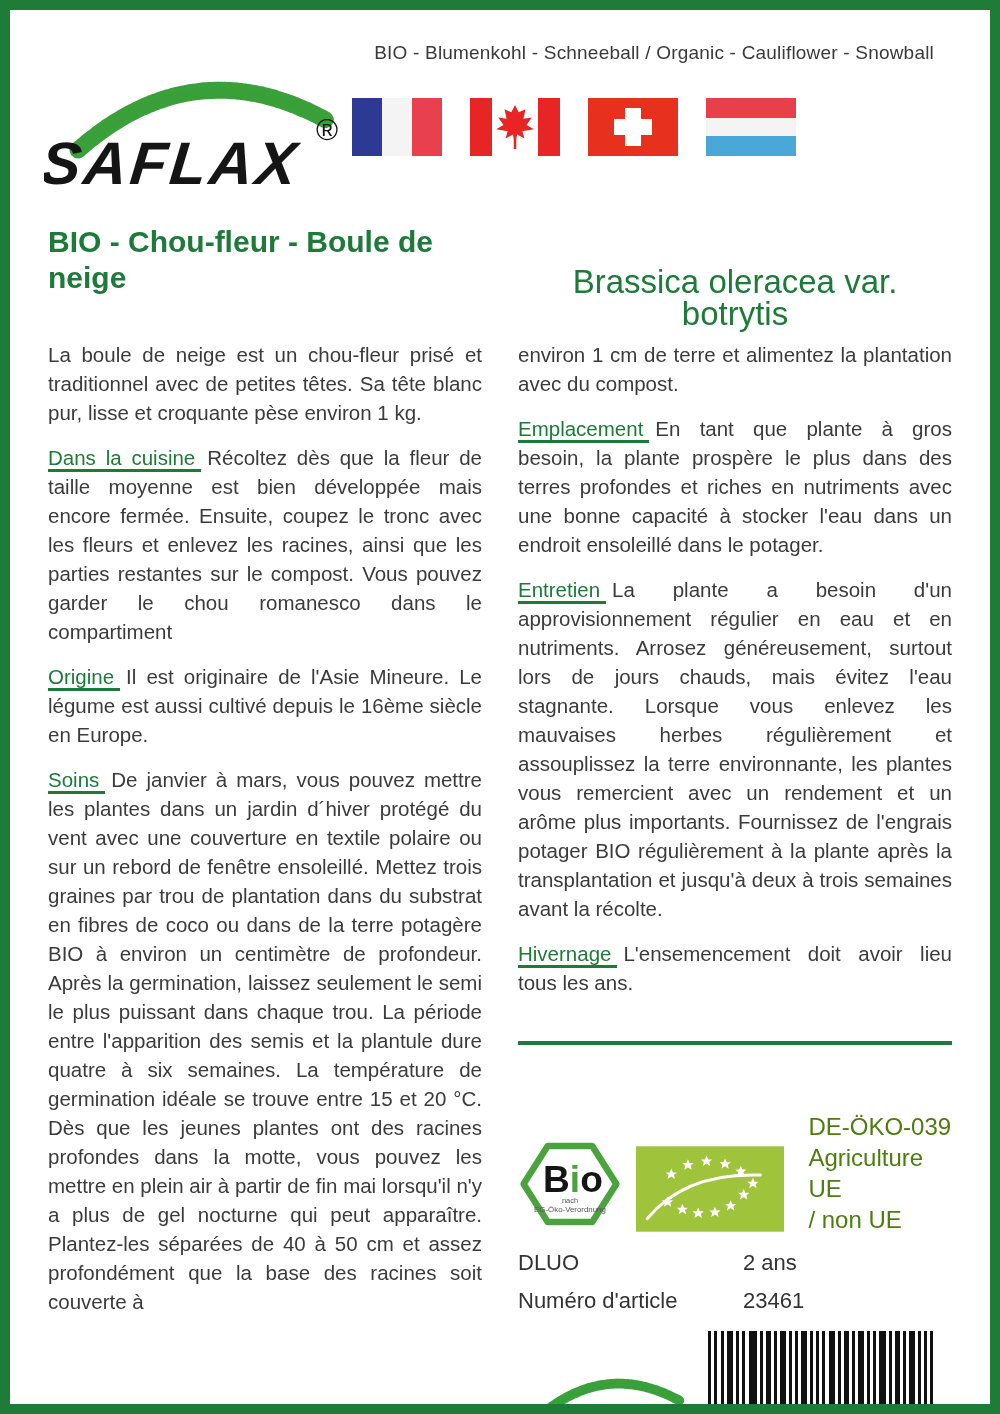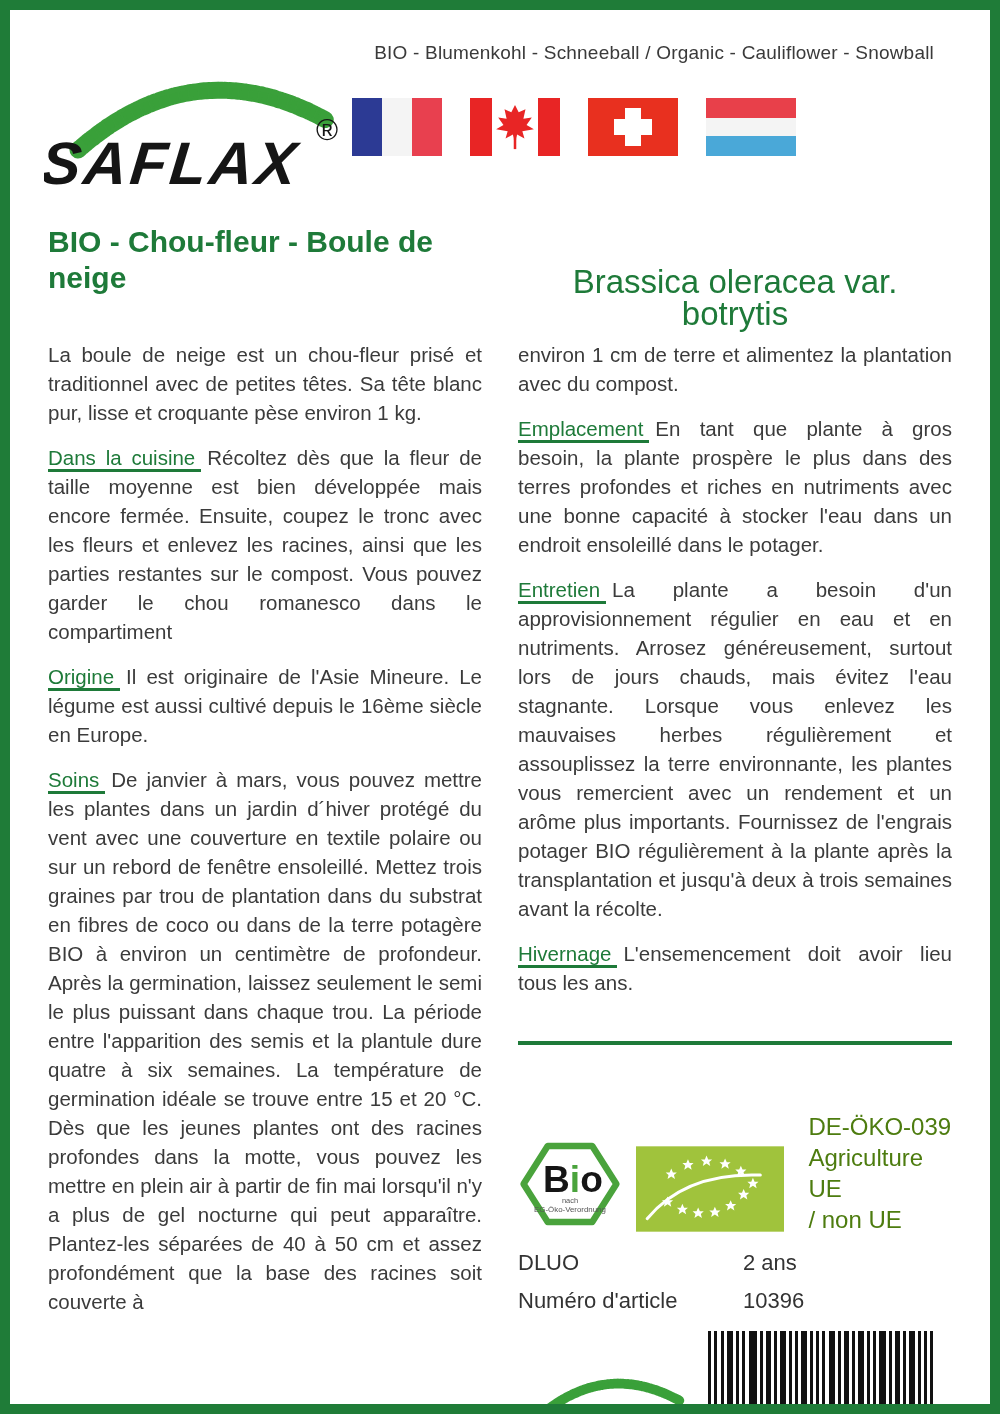--- a/index.html
+++ b/index.html
@@ -144,21 +144,21 @@
         </div>
       </div>
 
       <div class="info-rows">
         <div class="info-row">
           <span>DLUO</span>
           <span>2 ans</span>
         </div>
         <div class="info-row">
           <span>Numéro d'article</span>
-          <span>10396</span>
+          <span>23461</span>
         </div>
       </div>
 
       <div class="bottom-row">
         <svg width="172" height="88" viewBox="0 0 300 150">
           <g>
             <path d="M34,108 Q150,6 282,78" fill="none" stroke="#3aa03a" stroke-width="17" stroke-linecap="round" stroke-dasharray="3 2 6 1 4 2"></path>
             <path d="M40,100 Q152,16 276,74" fill="none" stroke="#3aa03a" stroke-width="9" opacity="0.75" stroke-dasharray="5 2 2 1"></path>
           </g>
           <text x="10" y="142" font-size="60" font-weight="bold" font-style="italic" letter-spacing="3" fill="#151515" transform="skewX(-6)">SAFLAX</text>

